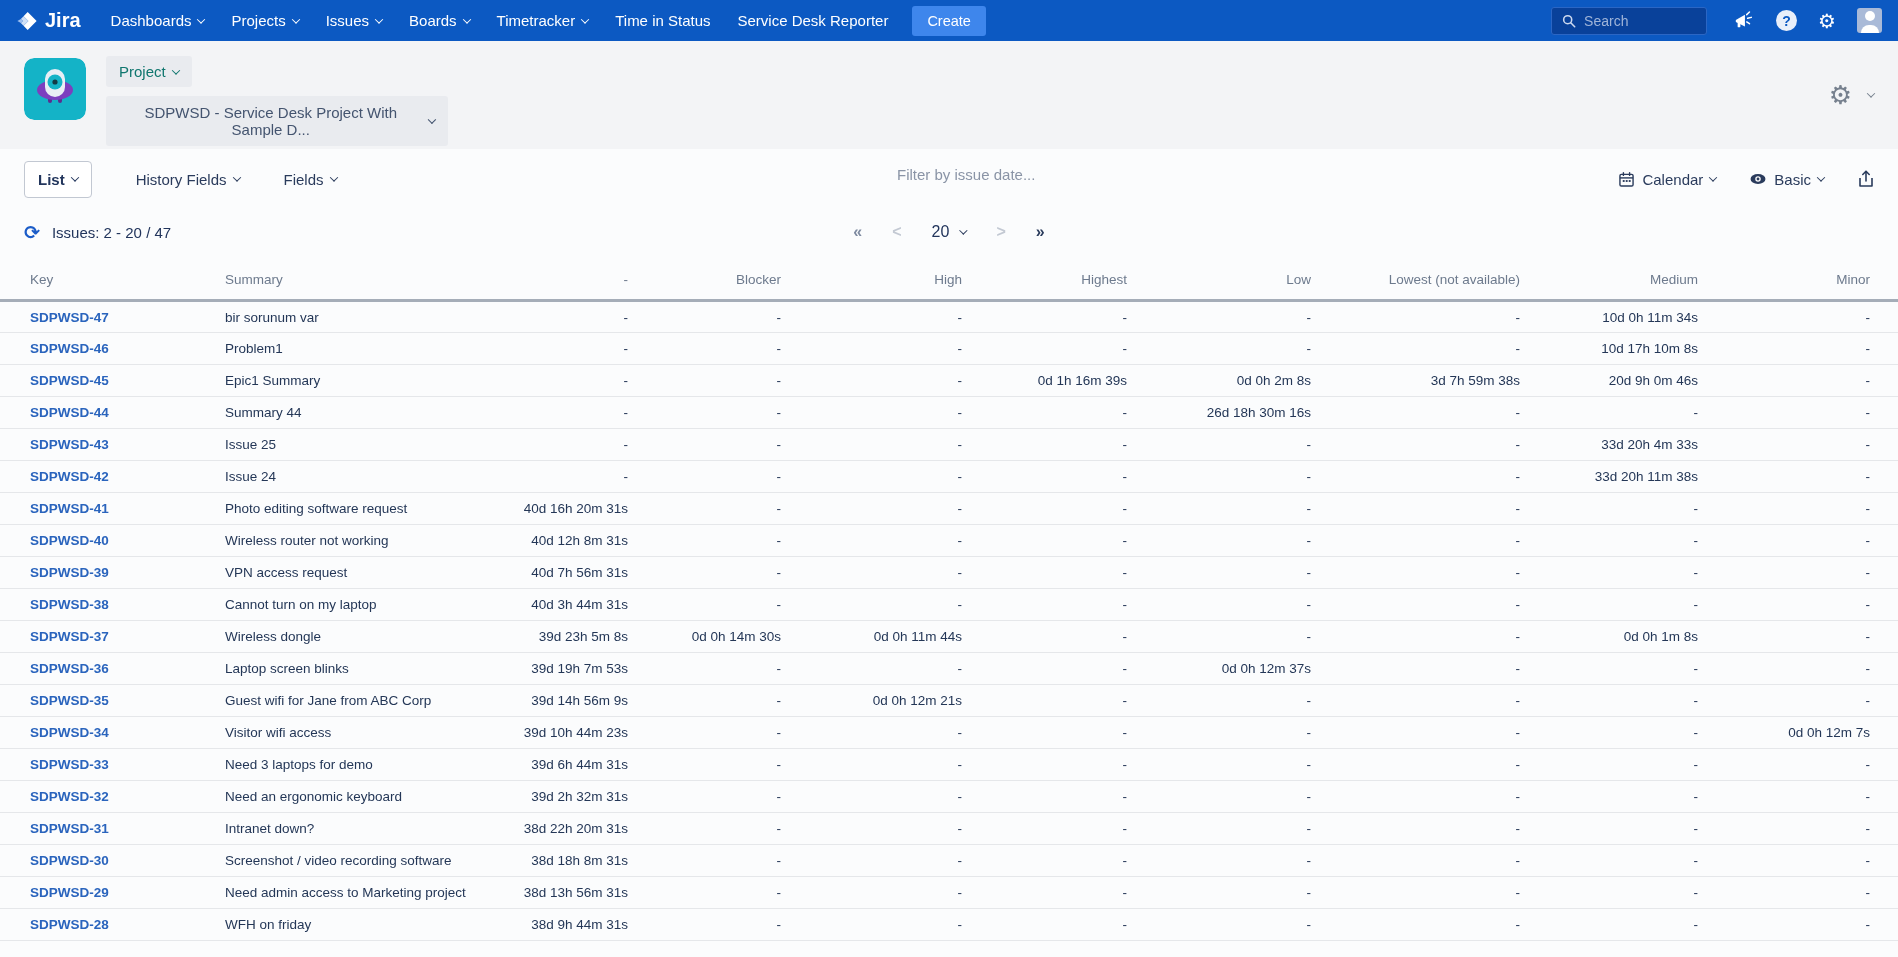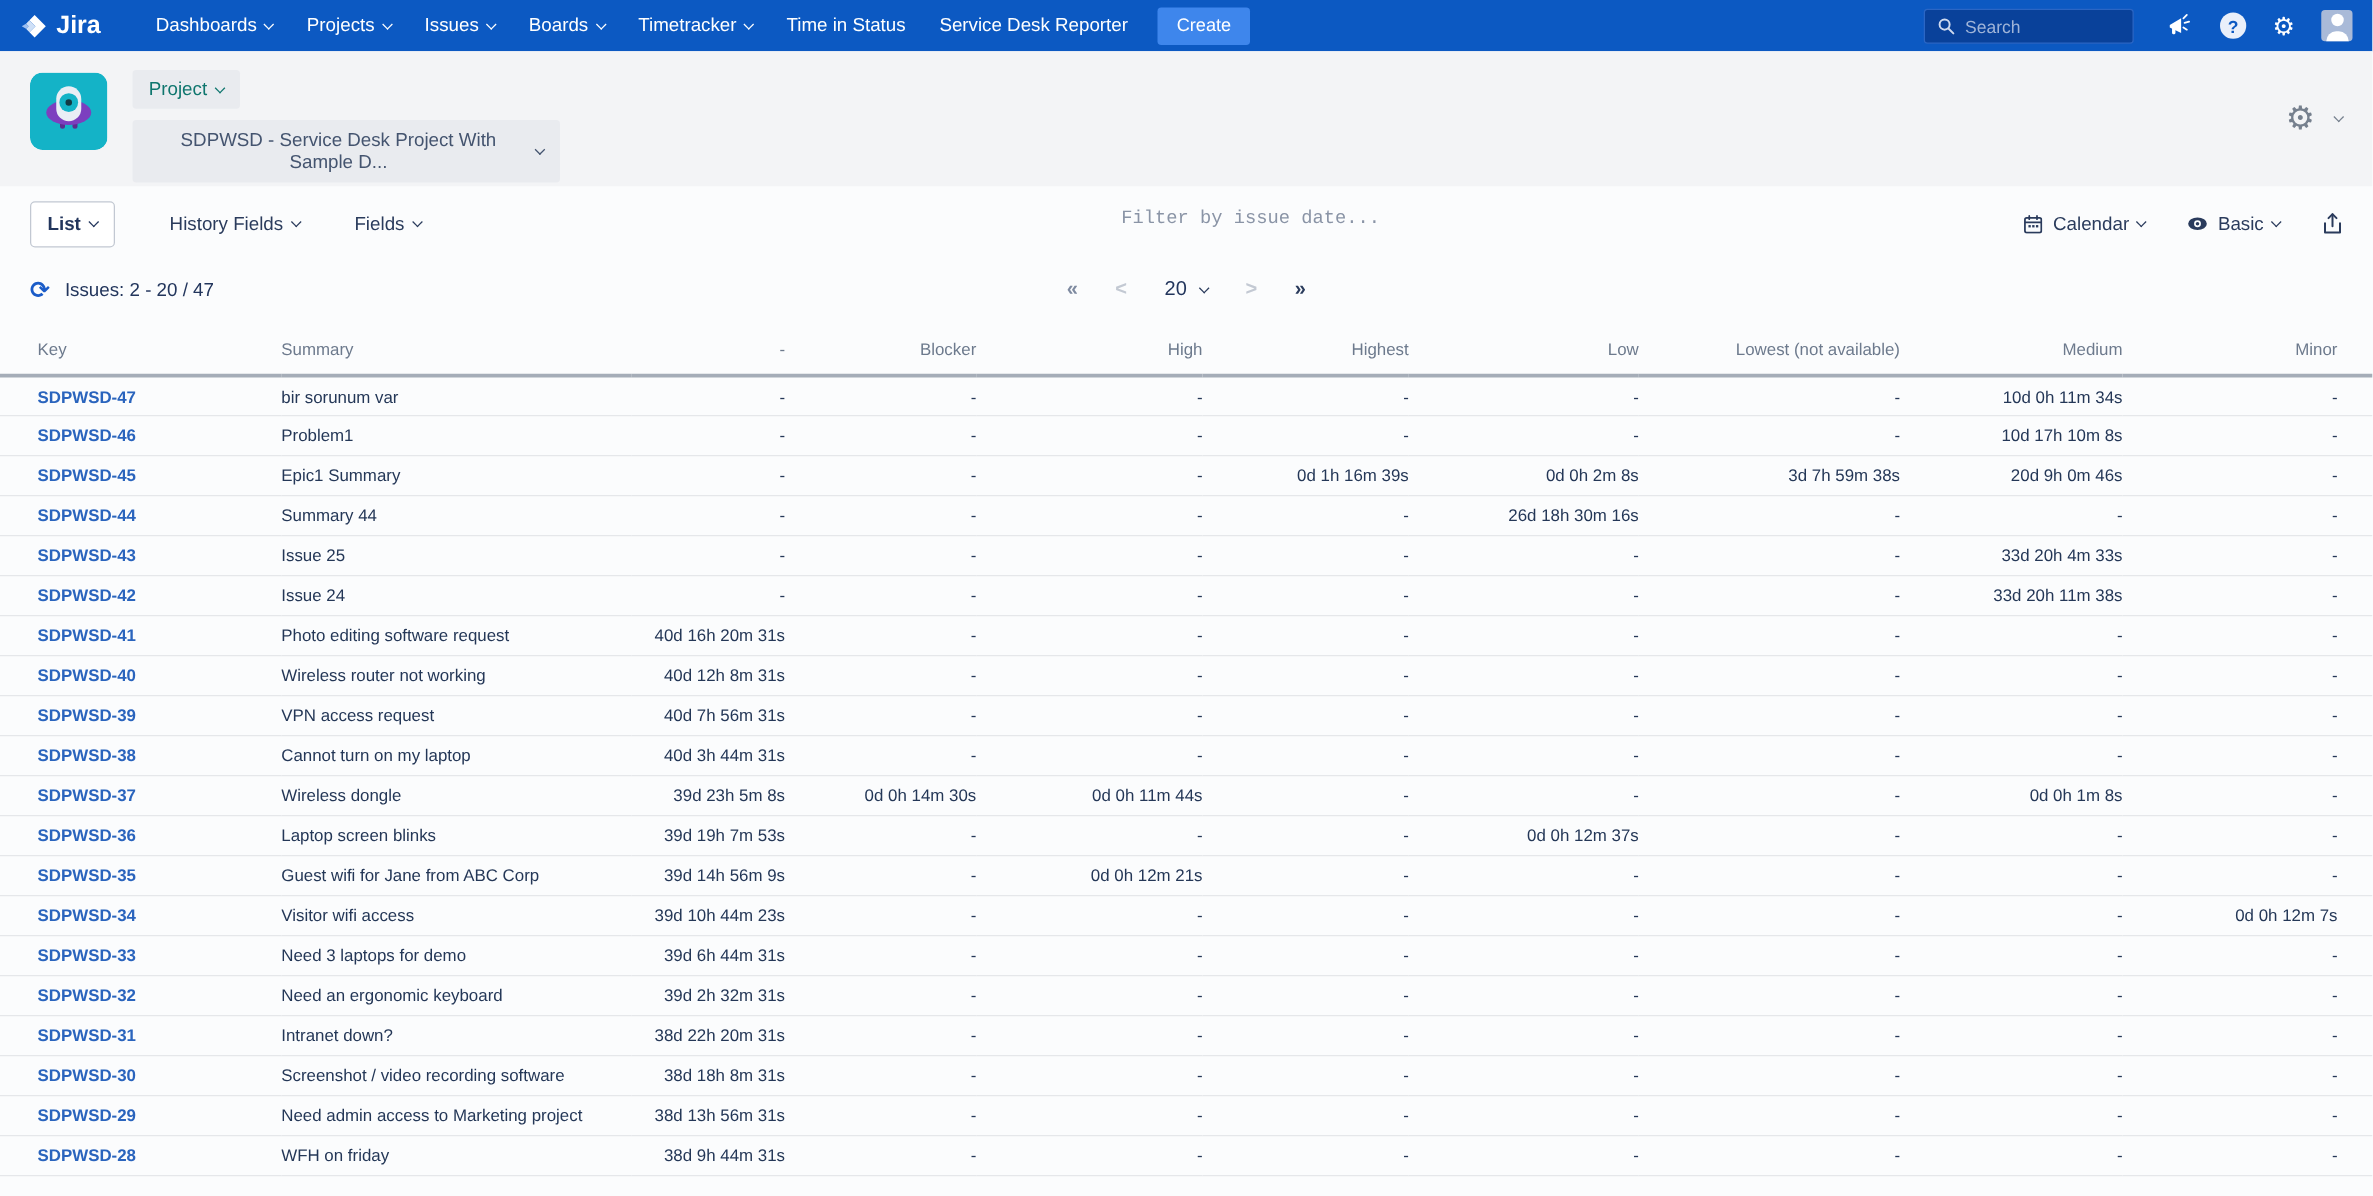--- a/index.html
+++ b/index.html
@@ -1,27 +1,27 @@
 <!DOCTYPE html>
 <html><head>
 <meta charset="utf-8">
 <style>
   * { margin:0; padding:0; box-sizing:border-box; }
   html,body { width:1898px; height:957px; overflow:hidden; }
   body { font-family:"Liberation Sans","DejaVu Sans",sans-serif; background:#fbfcfd; color:#22355c; }
 
   
   .navbar { height:41px; background:#0c59c2; display:flex; align-items:center; padding:0 16px; color:#fff; }
-  .brand { display:flex; align-items:center; gap:7px; font-size:20px; font-weight:bold; margin-right:44px; cursor:pointer; }
+  .brand { display:flex; align-items:center; gap:7px; font-size:20px; font-weight:bold; margin-right:30px; cursor:pointer; }
   .nav-links { display:flex; align-items:flex-start; gap:27px; font-size:15px; }
   .nav-link { color:#fff; text-decoration:none; display:flex; align-items:center; white-space:nowrap; cursor:pointer; }
   .chev { display:inline-block; width:6px; height:6px; border-right:1.7px solid currentColor; border-bottom:1.7px solid currentColor; transform:rotate(45deg) translate(-1px,-1px); margin-left:7px; }
   .create-btn { background:#3e86ec; color:#fff; border:none; border-radius:3px; font-size:14.5px; padding:7px 15px; margin-left:24px; cursor:pointer; font-family:inherit; }
   .nav-spacer { flex:1; }
-  .nav-search { display:flex; align-items:center; gap:8px; background:#09419a; border:1px solid #2b66c4; border-radius:3px; height:28px; width:168px; padding:0 10px; margin-right:26px; }
+  .nav-search { display:flex; align-items:center; gap:8px; background:#09419a; border:1px solid #2b66c4; border-radius:3px; height:28px; width:156px; padding:0 10px; margin-right:26px; }
   .nav-search input { background:transparent; border:none; outline:none; color:#cdd9ef; font-size:14px; width:115px; font-family:inherit; }
   .nav-search input::placeholder { color:#9fb4d8; }
   .nav-icons { display:flex; align-items:center; gap:21px; }
   .icon-btn { background:none; border:none; cursor:pointer; display:flex; align-items:center; padding:0; }
   .gear-glyph { font-family:"DejaVu Sans",sans-serif; color:#fff; font-size:20px; line-height:1; }
   .help-circle { width:21px; height:21px; border-radius:50%; background:#e9effa; color:#0c59c2; font-size:14px; font-weight:bold; display:flex; align-items:center; justify-content:center; }
   .avatar { width:25px; height:25px; border-radius:3px; background:#a9bad8; position:relative; overflow:hidden; }
   .avatar::before { content:""; position:absolute; top:3px; left:7.5px; width:10px; height:10px; border-radius:50%; background:#fff; }
   .avatar::after { content:""; position:absolute; bottom:-4px; left:3.5px; width:18px; height:12px; border-radius:8px 8px 0 0; background:#fff; }
 
@@ -34,21 +34,21 @@
   .band-right { margin-left:auto; display:flex; align-items:center; gap:9px; height:50px; margin-top:14px; }
   .band-gear { font-family:"DejaVu Sans",sans-serif; color:#76808e; font-size:26px; line-height:1; }
   .band-chev { color:#76808e; }
 
   
   .toolbar { height:50px; display:flex; align-items:center; padding:0 24px; position:relative; margin-top:5px; }
   .tb-btn { display:flex; align-items:center; background:#fff; border:1px solid #c2c8d2; border-radius:4px; padding:9px 13px; font-size:15px; font-weight:bold; color:#22355c; cursor:pointer; font-family:inherit; }
   .tb-btn + .tb-btn { margin-left:11px; }
   .tb-text { display:flex; align-items:center; font-size:15px; color:#2a3b5c; margin-left:44px; cursor:pointer; background:none; border:none; font-family:inherit; }
   .grid-icon { margin-right:9px; display:flex; }
-  .date-filter { position:absolute; left:897px; top:12px; width:300px; border:none; background:transparent; font-size:15px; color:#44546f; outline:none; font-family:Liberation Mono, monospace; }
+  .date-filter { position:absolute; left:897px; top:12px; width:300px; border:none; background:transparent; font-size:15px; color:#44546f; outline:none; font-family:Liberation Sans, sans-serif; }
   .date-filter::placeholder { color:#8a94a6; }
   .tb-right { margin-left:auto; display:flex; align-items:center; gap:34px; }
   .tb-right .tb-text { margin-left:0; }
   .mini-icon { margin-right:8px; display:flex; }
 
   
   .status-row { height:48px; display:flex; align-items:center; padding:0 24px; position:relative; margin-top:4px; }
   .refresh-glyph { font-family:"DejaVu Sans",sans-serif; color:#1b5cc8; font-size:19px; font-weight:bold; line-height:1; }
   .issues-count { font-size:15px; color:#22355c; margin-left:12px; }
   .pagination { position:absolute; left:50%; transform:translateX(-50%); display:flex; align-items:center; gap:30px; font-size:16px; }

